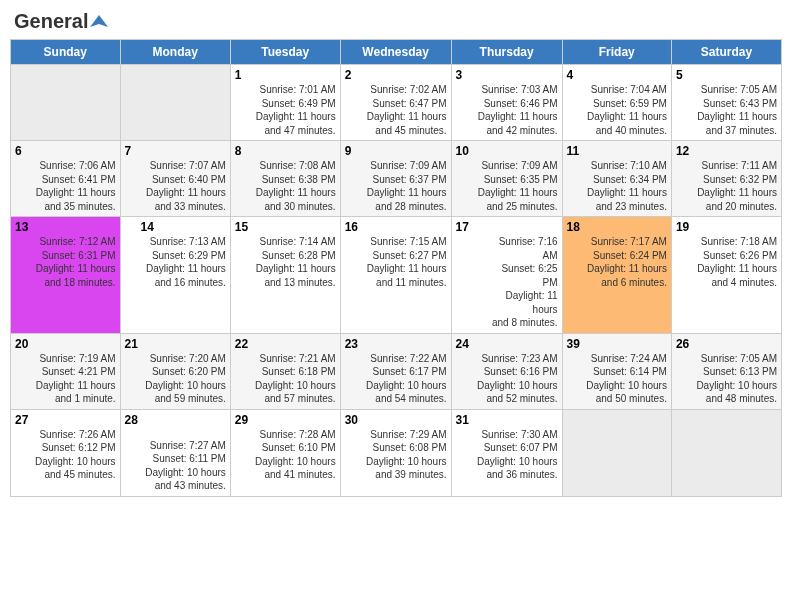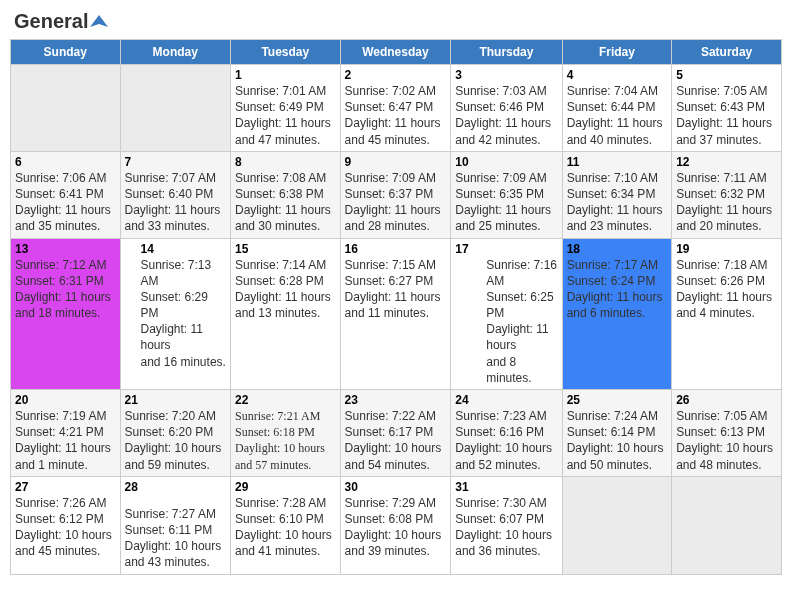--- a/index.html
+++ b/index.html
@@ -56,23 +56,24 @@
       min-height: 70px;
       width: 113px;
     }
     .day-num {
       font-weight: bold;
       font-size: 12px;
       display: block;
       margin-bottom: 1px;
     }
     .day-info {
-      font-size: 12px;
+      font-size: 10px;
       color: #333;
       line-height: 1.35;
+      text-align: right;
     }
     .empty-cell {
       background: #f5f5f5;
     }
     tr:nth-child(even) td {
       background: #f9f9f9;
     }
     tr:nth-child(odd) td {
       background: #fff;
     }
@@ -133,21 +134,21 @@
         <td style="background: rgb(255, 255, 255);">
           <span class="day-num">3</span>
           <div class="day-info" style="white-space: pre-line;">Sunrise: 7:03 AM
 Sunset: 6:46 PM
 Daylight: 11 hours
 and 42 minutes.</div>
         </td>
         <td style="background: rgb(255, 255, 255);">
           <span class="day-num">4</span>
           <div class="day-info" style="white-space: pre-line;">Sunrise: 7:04 AM
-Sunset: 6:44 PM
+Sunset: 6:59 PM
 Daylight: 11 hours
 and 40 minutes.</div>
         </td>
         <td style="background: rgb(255, 255, 255);">
           <span class="day-num">5</span>
           <div class="day-info" style="white-space: pre-line;">Sunrise: 7:05 AM
 Sunset: 6:43 PM
 Daylight: 11 hours
 and 37 minutes.</div>
         </td>
@@ -232,21 +233,21 @@
 Daylight: 11 hours
 and 11 minutes.</div>
         </td>
         <td style="background: rgb(255, 255, 255);">
           <span class="day-num">17</span>
           <div class="day-info" style="white-space: pre-line; margin-left: 31px;">Sunrise: 7:16 AM
 Sunset: 6:25 PM
 Daylight: 11 hours
 and 8 minutes.</div>
         </td>
-        <td style="background: #3b82f6;">
+        <td style="background: #fdba74;">
           <span class="day-num">18</span>
           <div class="day-info" style="white-space: pre-line;">Sunrise: 7:17 AM
 Sunset: 6:24 PM
 Daylight: 11 hours
 and 6 minutes.</div>
         </td>
         <td style="background: rgb(255, 255, 255);">
           <span class="day-num">19</span>
           <div class="day-info" style="white-space: pre-line;">Sunrise: 7:18 AM
 Sunset: 6:26 PM
@@ -264,41 +265,41 @@
         </td>
         <td style="background: rgb(245, 245, 245);">
           <span class="day-num">21</span>
           <div class="day-info" style="white-space: pre-line;">Sunrise: 7:20 AM
 Sunset: 6:20 PM
 Daylight: 10 hours
 and 59 minutes.</div>
         </td>
         <td style="background: rgb(245, 245, 245);">
           <span class="day-num">22</span>
-          <div class="day-info" style="white-space: pre-line; font-family: Liberation Serif, serif;">Sunrise: 7:21 AM
+          <div class="day-info" style="white-space: pre-line;">Sunrise: 7:21 AM
 Sunset: 6:18 PM
 Daylight: 10 hours
 and 57 minutes.</div>
         </td>
         <td style="background: rgb(245, 245, 245);">
           <span class="day-num">23</span>
           <div class="day-info" style="white-space: pre-line;">Sunrise: 7:22 AM
 Sunset: 6:17 PM
 Daylight: 10 hours
 and 54 minutes.</div>
         </td>
         <td style="background: rgb(245, 245, 245);">
           <span class="day-num">24</span>
           <div class="day-info" style="white-space: pre-line;">Sunrise: 7:23 AM
 Sunset: 6:16 PM
 Daylight: 10 hours
 and 52 minutes.</div>
         </td>
         <td style="background: rgb(245, 245, 245);">
-          <span class="day-num">25</span>
+          <span class="day-num">39</span>
           <div class="day-info" style="white-space: pre-line;">Sunrise: 7:24 AM
 Sunset: 6:14 PM
 Daylight: 10 hours
 and 50 minutes.</div>
         </td>
         <td style="background: rgb(245, 245, 245);">
           <span class="day-num">26</span>
           <div class="day-info" style="white-space: pre-line;">Sunrise: 7:05 AM
 Sunset: 6:13 PM
 Daylight: 10 hours

